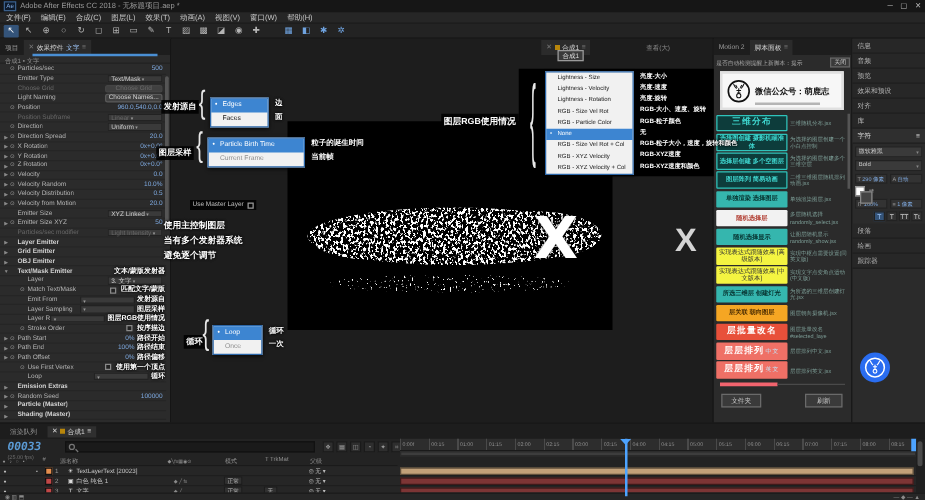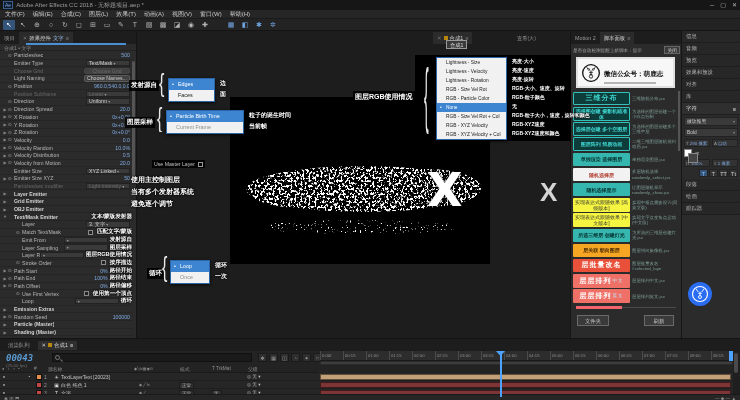--- a/index.html
+++ b/index.html
@@ -958,21 +958,21 @@
   <div class="abs timeline">
     <div class="tl-tabs">
       <span class="tl-tab">渲染队列</span>
       <span class="tl-tab active">
         <span class="x">✕</span>
         <span style="width:4px;height:4px;background:#b8860b;display:inline-block"></span>
         <span>合成1</span>
         <span>≡</span>
       </span>
     </div>
-    <div class="tl-counter">00043</div>
+    <div class="tl-counter">00033</div>
     <div class="tl-fps">(25.00 fps)</div>
     <div class="tl-search">
         <span class="mag"></span>
       </div>
     <div class="tl-minibtns">
       <span>❖</span>
       <span>▦</span>
       <span>◫</span>
       <span>◔</span>
       <span>✦</span>

